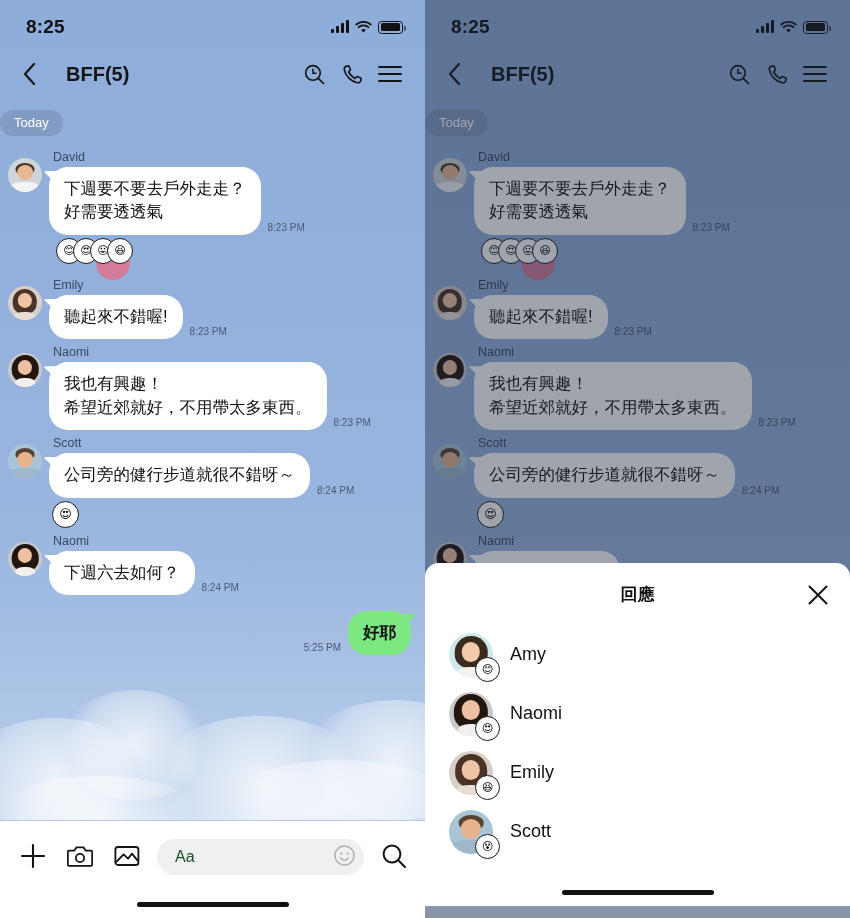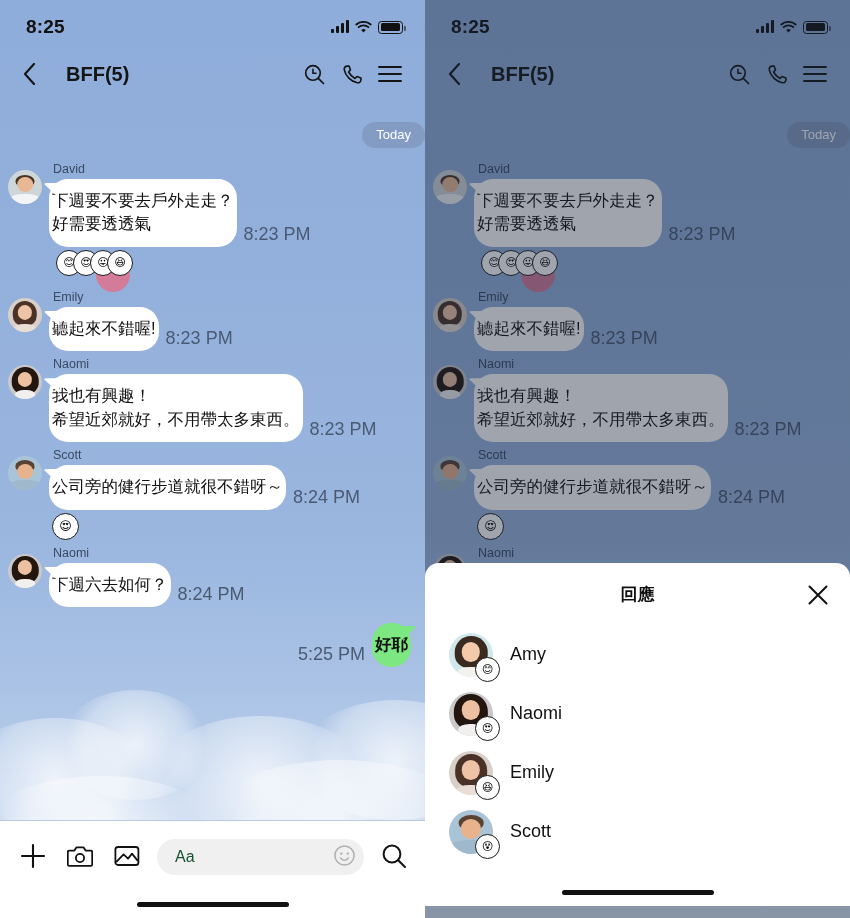--- a/index.html
+++ b/index.html
@@ -69,49 +69,49 @@
     height: 52px; display: flex; align-items: center;
     padding: 0 18px 0 14px; gap: 4px;
   }
   .nav-back { width: 30px; height: 32px; display:flex; align-items:center; justify-content:center; cursor:pointer; }
   .nav-title { font-size: 20px; font-weight: bold; color: #141414; margin-left: 18px; }
   .nav-spacer { flex: 1; }
   .nav-icon { width: 34px; height: 34px; display:flex; align-items:center; justify-content:center; cursor:pointer; }
 
   
   .chat { position: relative; padding: 8px 0 0 0; }
-  .day-sep { display: flex; justify-content: flex-end; margin: 14px 0 14px; }
+  .day-sep { display: flex; justify-content: flex-start; margin: 2px 0 14px; }
   .day-pill {
     background: rgba(120,140,175,0.55); color: #fff;
     font-size: 13px; padding: 5px 14px 6px; border-radius: 14px;
   }
 
   .msgrow { display: flex; align-items: flex-start; padding: 0 10px 0 8px; margin-bottom: 2px; }
   .avatar {
     width: 34px; height: 34px; border-radius: 50%;
     flex: 0 0 34px; margin-top: 8px; overflow: hidden;
     position: relative;
   }
   .bubblecol { margin-left: 7px; max-width: 330px; }
   .sender { font-size: 12.5px; color: #3A4A63; margin: 0 0 3px 4px; }
   .bubble-line { display: flex; align-items: flex-end; gap: 7px; }
   .bubble {
     position: relative;
     background: #fff; border-radius: 19px;
-    padding: 10px 3px 11px;
+    padding: 10px 15px 11px;
     font-size: 16.5px; color: #111; line-height: 1.42;
     max-width: 272px;
   }
   .bubble::before {
     content:""; position:absolute; left:-6px; top:4px;
     width: 16px; height: 15px; background: #fff;
     clip-path: polygon(100% 0, 100% 100%, 0 0);
     border-top-left-radius: 4px;
   }
-  .time { font-size: 18px; color: #4a5a72; white-space: nowrap; padding-bottom: 2px; }
+  .time { font-size: 10px; color: #4a5a72; white-space: nowrap; padding-bottom: 2px; }
 
   .reaction-row { padding-left: 56px; margin: 3px 0 6px; display:flex; }
   .reaction-row.indent2 { padding-left: 52px; }
 
   
   .msgrow.own { justify-content: flex-end; padding-right: 14px; margin-top: 16px; }
   .own .bubble-line { flex-direction: row; }
   .bubble.green { background: #7DE881; max-width: 250px; font-weight: bold; }
   .bubble.green::before {
     left: auto; right: -6px; top: 3px; background: #7DE881;

